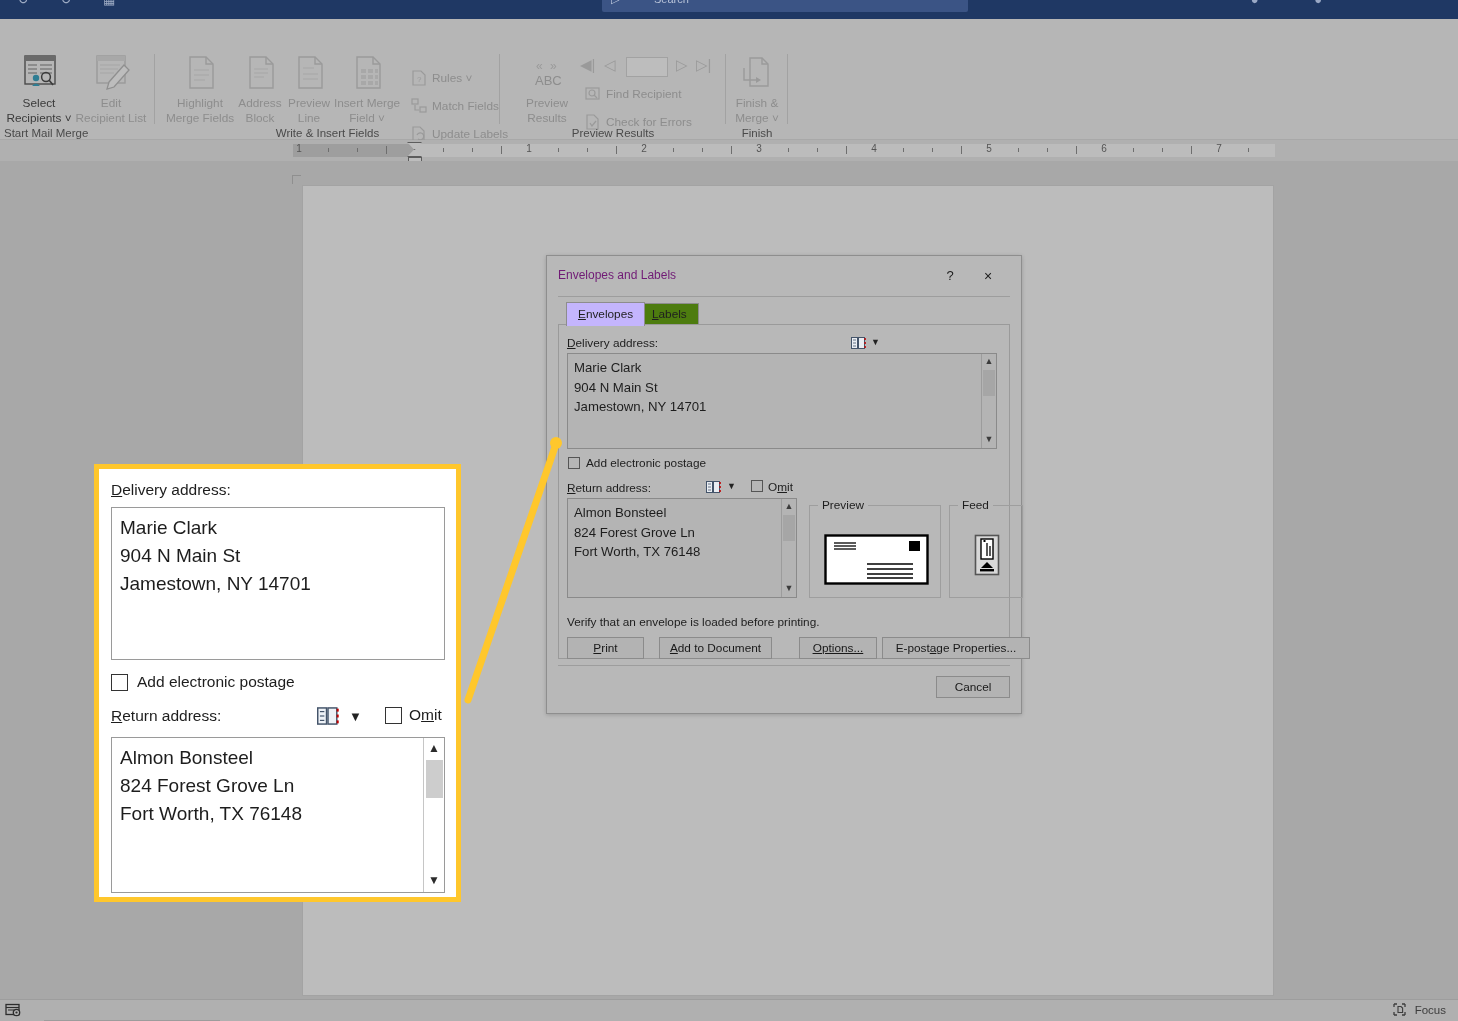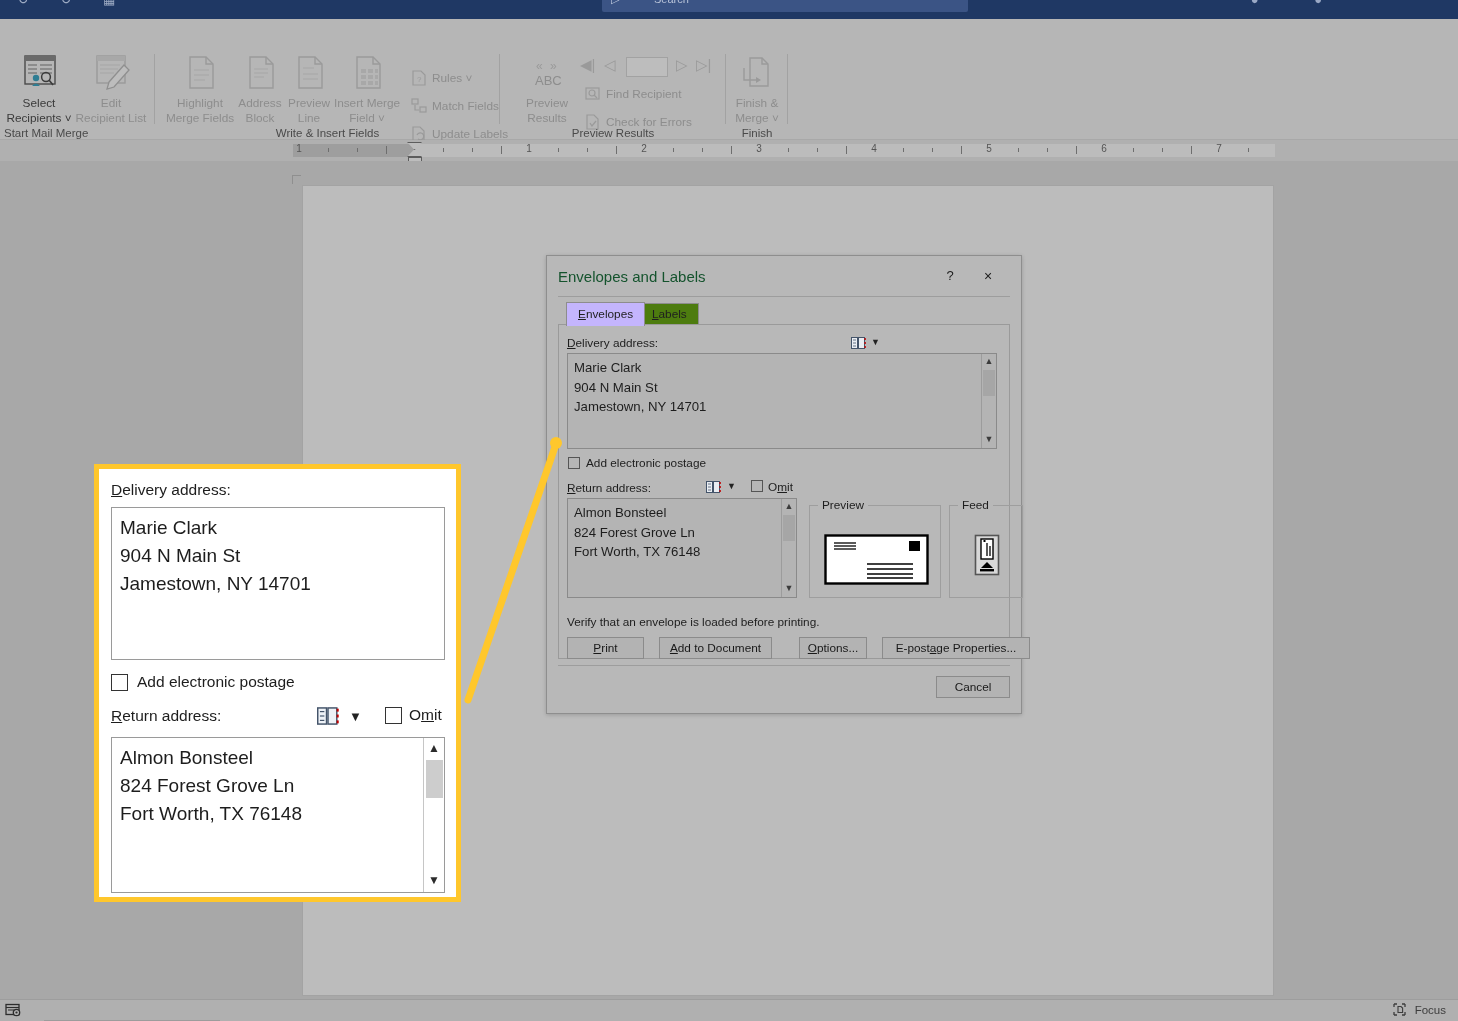--- a/index.html
+++ b/index.html
@@ -114,21 +114,21 @@
   #status .focus .fic { display:inline-block; margin-right:5px; vertical-align:-2px; }
   #scrollbar-bottom { position:absolute; left:44px; bottom:-3px; width:176px; height:4px; background:#9c9c9c; }
 
   
   #dialog {
     position:absolute; left:546px; top:255px; width:476px; height:459px;
     background:#b8b8b8; border:1px solid #8e8e8e;
     box-shadow:0 1px 4px rgba(0,0,0,.18);
     font-size:11.8px; color:#262626;
   }
-  #dlg-title { position:absolute; left:11px; top:12px; font-size:15px; color:#14532d; }
+  #dlg-title { position:absolute; left:11px; top:12px; font-size:12px; color:#701a75; }
   #dlg-help { position:absolute; right:58px; top:8px; width:26px; height:24px; text-align:center;
               line-height:24px; font-size:13px; color:#1c1c1c; cursor:default; }
   #dlg-close { position:absolute; right:20px; top:8px; width:26px; height:24px; text-align:center;
                line-height:24px; font-size:14px; color:#1c1c1c; cursor:default; }
 
   #dlg-body {
     position:absolute; left:11px; top:40px; right:11px; bottom:54px;
     background:#b8b8b8; border-top:1px solid #9d9d9d;
   }
   #tabs { position:absolute; left:0; top:6px; height:22px; }
@@ -596,21 +596,21 @@
       </div>
 
       <div class="fieldlabel" style="left:8px; top:290px;">Verify that an envelope is loaded before printing.</div>
 
       <div class="dbtn" style="left:8px;   top:312px; width:77px;">
         <span class="udl">P</span>rint
       </div>
       <div class="dbtn" style="left:100px; top:312px; width:113px;">
         <span class="udl">A</span>dd to Document
       </div>
-      <div class="dbtn" style="left:240px; top:312px; width:68px;">
+      <div class="dbtn" style="left:240px; top:312px; width:78px;text-decoration:underline;">
         <span class="udl">O</span>ptions...
       </div>
       <div class="dbtn" style="left:323px; top:312px; width:148px;">
         E-post<span class="udl">a</span>ge Properties...
       </div>
     </div>
   </div>
 
   <div id="dlg-footer">
     <div class="dbtn" style="right:0; top:10px; width:74px;">Cancel</div>

